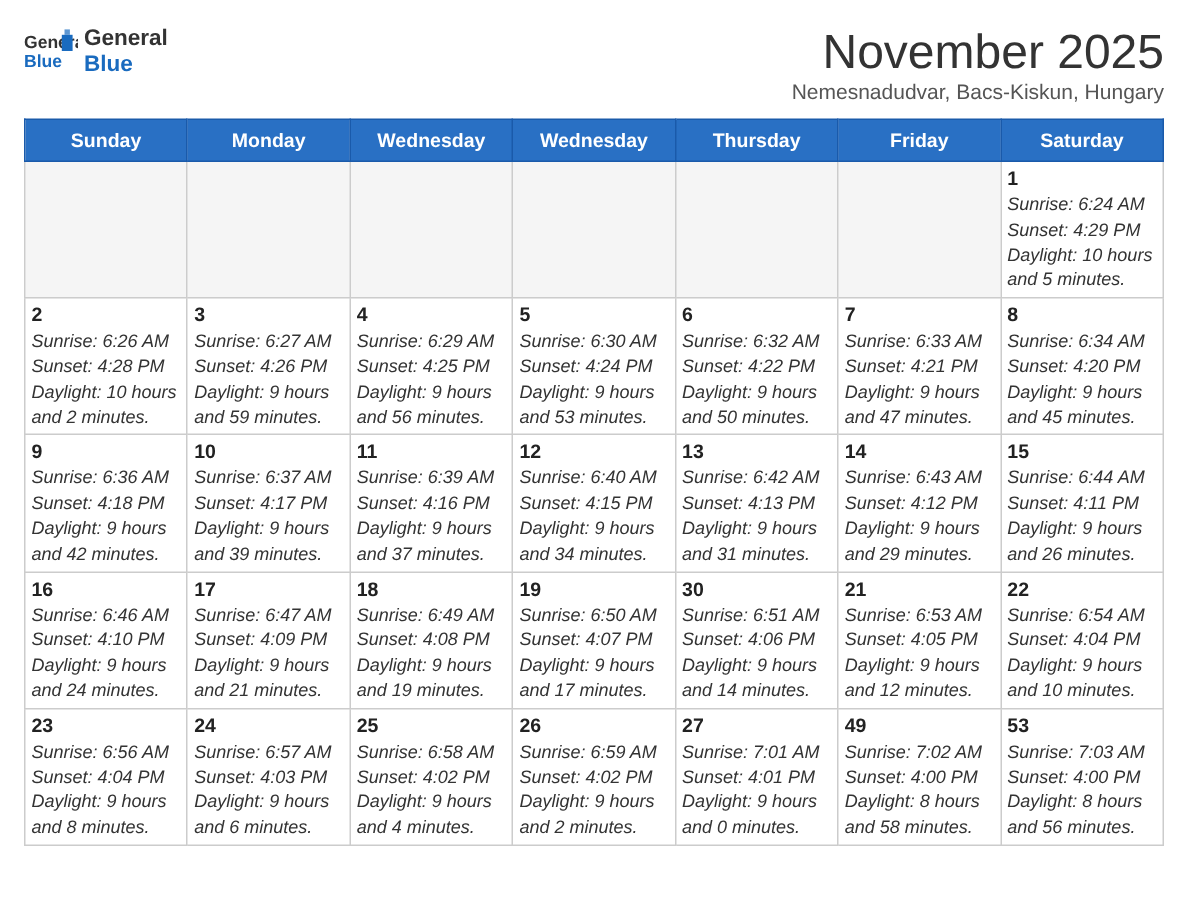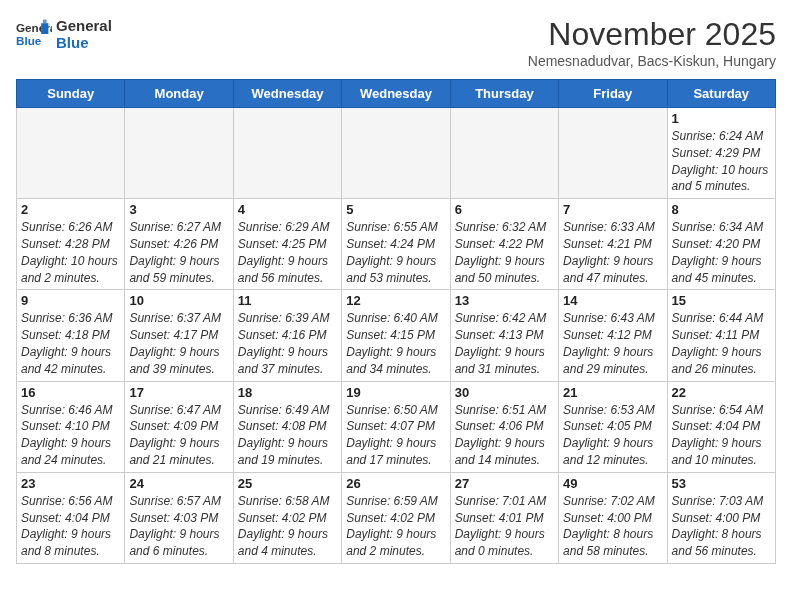--- a/index.html
+++ b/index.html
@@ -142,21 +142,21 @@
 Daylight: 9 hours and 59 minutes.</div>
         </td>
         <td>
           <div class="day-number">4</div>
           <div class="day-info">Sunrise: 6:29 AM
 Sunset: 4:25 PM
 Daylight: 9 hours and 56 minutes.</div>
         </td>
         <td>
           <div class="day-number">5</div>
-          <div class="day-info">Sunrise: 6:55 AM
+          <div class="day-info">Sunrise: 6:30 AM
 Sunset: 4:24 PM
 Daylight: 9 hours and 53 minutes.</div>
         </td>
         <td>
           <div class="day-number">6</div>
           <div class="day-info">Sunrise: 6:32 AM
 Sunset: 4:22 PM
 Daylight: 9 hours and 50 minutes.</div>
         </td>
         <td>

